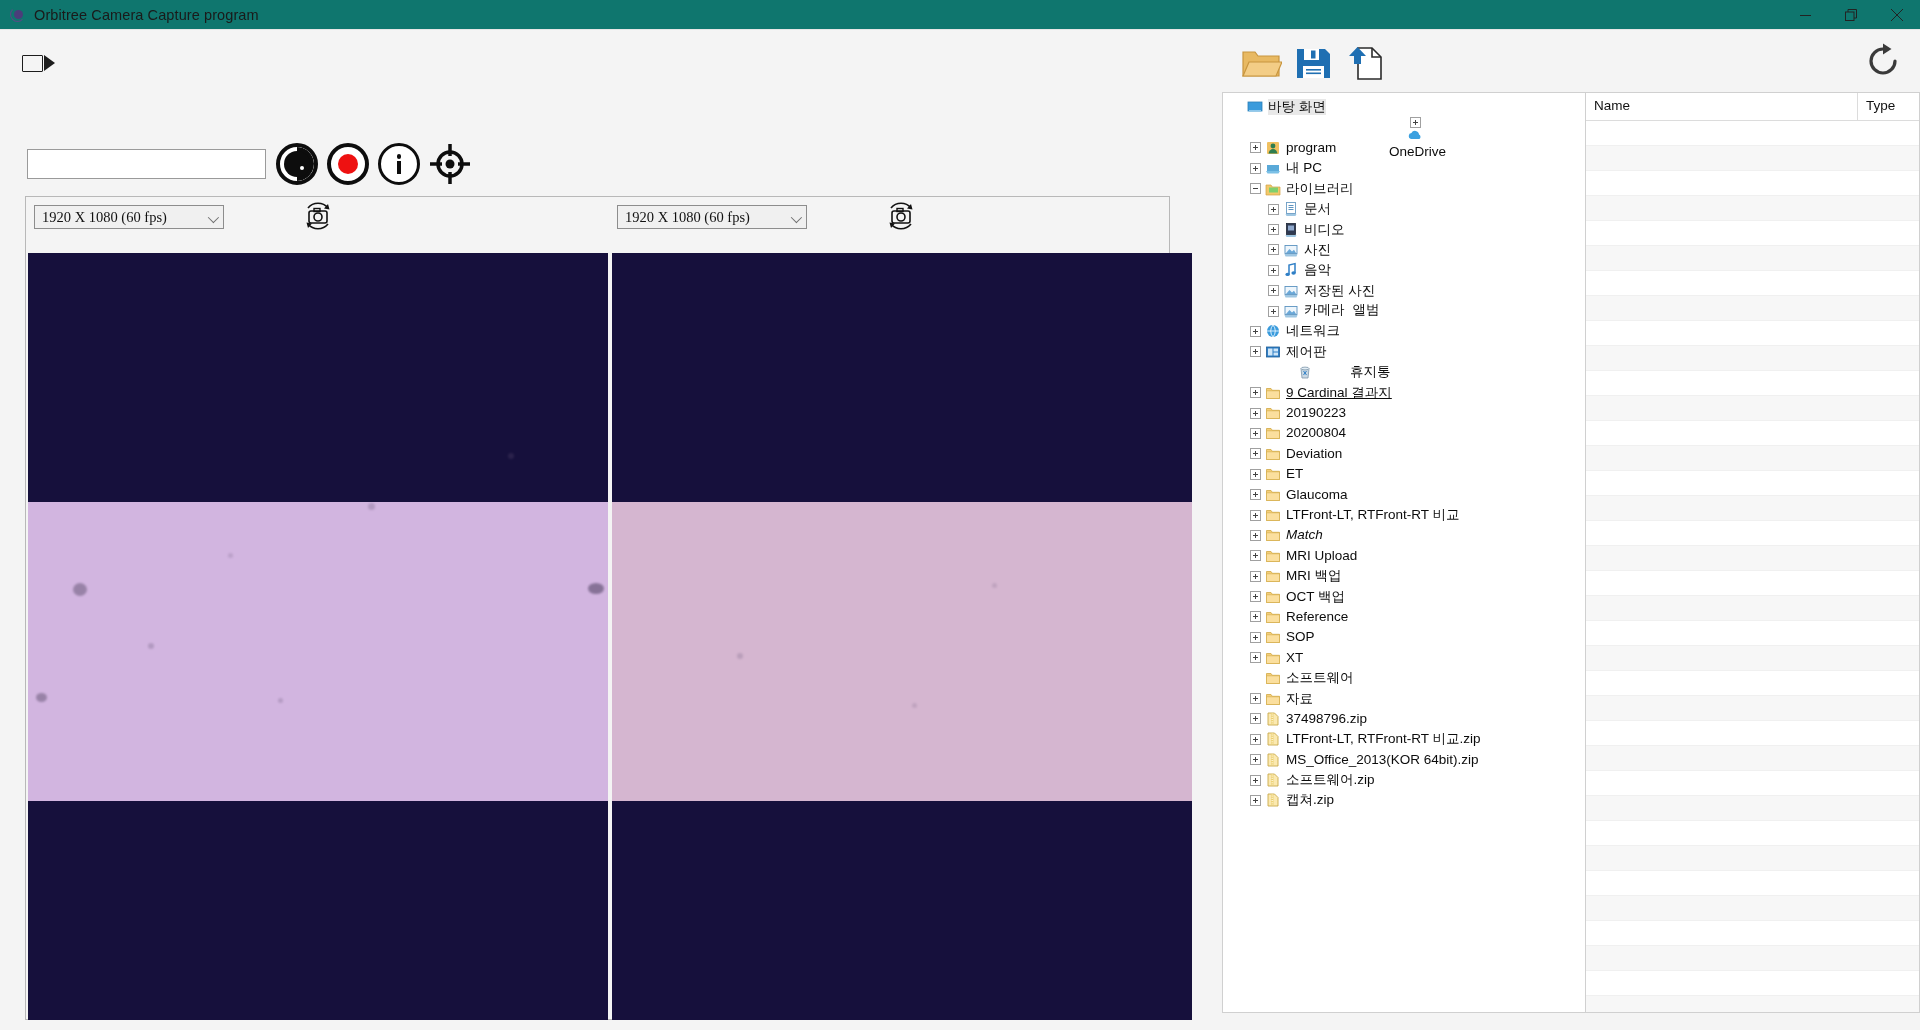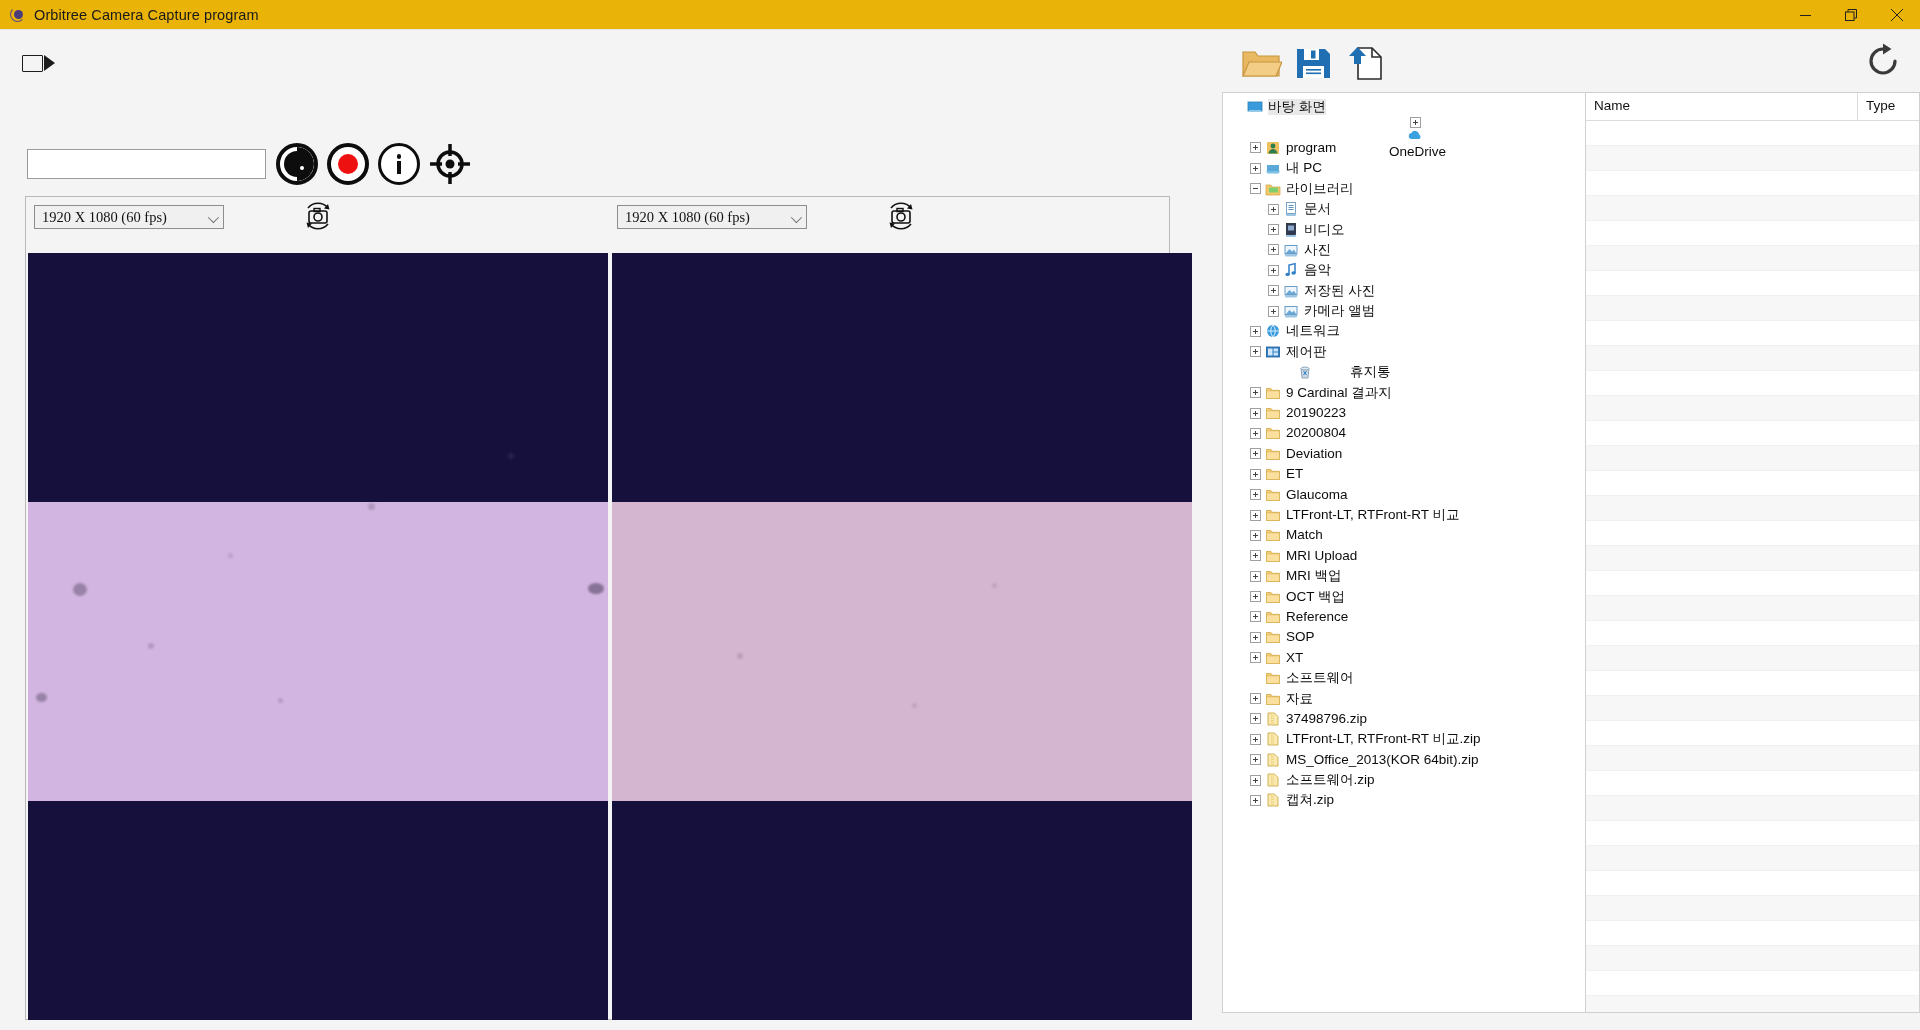--- a/index.html
+++ b/index.html
@@ -6,21 +6,21 @@
   html, body {
     width: 1920px; height: 1030px;
     background: #f2f2f2;
     font-family: "Liberation Sans", sans-serif;
     overflow: hidden;
   }
 
   
   .titlebar {
     height: 30px; width: 100%;
-    background: #eab308;
+    background: #0f766e;
     display: flex; align-items: center;
     position: relative;
     border-bottom: 1px solid #e6e6e6;
   }
   .app-icon {
     width: 16px; height: 16px; margin-left: 10px; margin-right: 8px;
     position: relative; flex: 0 0 auto;
   }
   .app-icon .ring {
     position: absolute; left: 0; top: 0; width: 15px; height: 15px;
@@ -443,21 +443,21 @@
       </div>
       <div class="trow" style="padding-left: 42px;">
         <span class="expander plus"></span>
         <span class="tico"><svg width="16" height="16" viewBox="0 0 16 16">
             <rect x="2" y="3.5" width="12" height="8" fill="#eef6fc" stroke="#5b93c0" stroke-width="0.9"></rect>
             <path d="M3 11 l3.5 -4 l2.5 2.5 l2 -1.8 l2 3.3 z" fill="#6aa8d8"></path>
             <path d="M1.5 12 h13 l-1 2.4 h-11 z" fill="#9ec6e2"></path>
           </svg></span>
         <span class="tlabel">저장된 사진</span>
       </div>
-      <div class="trow" style="padding-left: 42px;">
+      <div class="trow" style="padding-left: 42px; font-family: Liberation Mono, monospace;">
         <span class="expander plus"></span>
         <span class="tico"><svg width="16" height="16" viewBox="0 0 16 16">
             <rect x="2" y="3.5" width="12" height="8" fill="#eef6fc" stroke="#5b93c0" stroke-width="0.9"></rect>
             <path d="M3 11 l3.5 -4 l2.5 2.5 l2 -1.8 l2 3.3 z" fill="#6aa8d8"></path>
             <path d="M1.5 12 h13 l-1 2.4 h-11 z" fill="#9ec6e2"></path>
           </svg></span>
         <span class="tlabel">카메라 앨범</span>
       </div>
       <div class="trow" style="padding-left: 24px;">
         <span class="expander plus"></span>
@@ -479,21 +479,21 @@
       </div>
       <div class="trow" style="padding-left: 24px; gap: 32px;">
         <span class="expander none"></span>
         <span class="tico"><svg width="16" height="16" viewBox="0 0 16 16">
             <path d="M4 4.5 h8 l-1 9.5 h-6 z" fill="#c9d8e4" stroke="#7e95a8" stroke-width="0.8"></path>
             <ellipse cx="8" cy="4.5" rx="4" ry="1.4" fill="#e2edf5" stroke="#7e95a8" stroke-width="0.8"></ellipse>
             <path d="M6.5 7 l3 4 M9.5 7 l-3 4" stroke="#2f7fc6" stroke-width="1"></path>
           </svg></span>
         <span class="tlabel">휴지통</span>
       </div>
-      <div class="trow" style="padding-left: 24px;">
+      <div class="trow" style="padding-left: 24px; text-decoration: underline;">
         <span class="expander plus"></span>
         <span class="tico"><svg width="16" height="16" viewBox="0 0 16 16">
             <path d="M1.5 3.5 h4.5 l1.3 1.8 h7.2 v8.2 h-13 z" fill="#f5cf7a" stroke="#d0a845" stroke-width="0.8"></path>
             <path d="M1.5 13.5 V5.8 h13 v7.7 z" fill="#fbdf9e" stroke="#d0a845" stroke-width="0.6"></path>
           </svg></span>
         <span class="tlabel">9 Cardinal 결과지</span>
       </div>
       <div class="trow" style="padding-left: 24px;">
         <span class="expander plus"></span>
         <span class="tico"><svg width="16" height="16" viewBox="0 0 16 16">
@@ -535,21 +535,21 @@
         <span class="tlabel">Glaucoma</span>
       </div>
       <div class="trow" style="padding-left: 24px;">
         <span class="expander plus"></span>
         <span class="tico"><svg width="16" height="16" viewBox="0 0 16 16">
             <path d="M1.5 3.5 h4.5 l1.3 1.8 h7.2 v8.2 h-13 z" fill="#f5cf7a" stroke="#d0a845" stroke-width="0.8"></path>
             <path d="M1.5 13.5 V5.8 h13 v7.7 z" fill="#fbdf9e" stroke="#d0a845" stroke-width="0.6"></path>
           </svg></span>
         <span class="tlabel">LTFront-LT, RTFront-RT 비교</span>
       </div>
-      <div class="trow" style="padding-left: 24px;">
+      <div class="trow" style="padding-left: 24px; font-style: italic;">
         <span class="expander plus"></span>
         <span class="tico"><svg width="16" height="16" viewBox="0 0 16 16">
             <path d="M1.5 3.5 h4.5 l1.3 1.8 h7.2 v8.2 h-13 z" fill="#f5cf7a" stroke="#d0a845" stroke-width="0.8"></path>
             <path d="M1.5 13.5 V5.8 h13 v7.7 z" fill="#fbdf9e" stroke="#d0a845" stroke-width="0.6"></path>
           </svg></span>
         <span class="tlabel">Match</span>
       </div>
       <div class="trow" style="padding-left: 24px;">
         <span class="expander plus"></span>
         <span class="tico"><svg width="16" height="16" viewBox="0 0 16 16">

